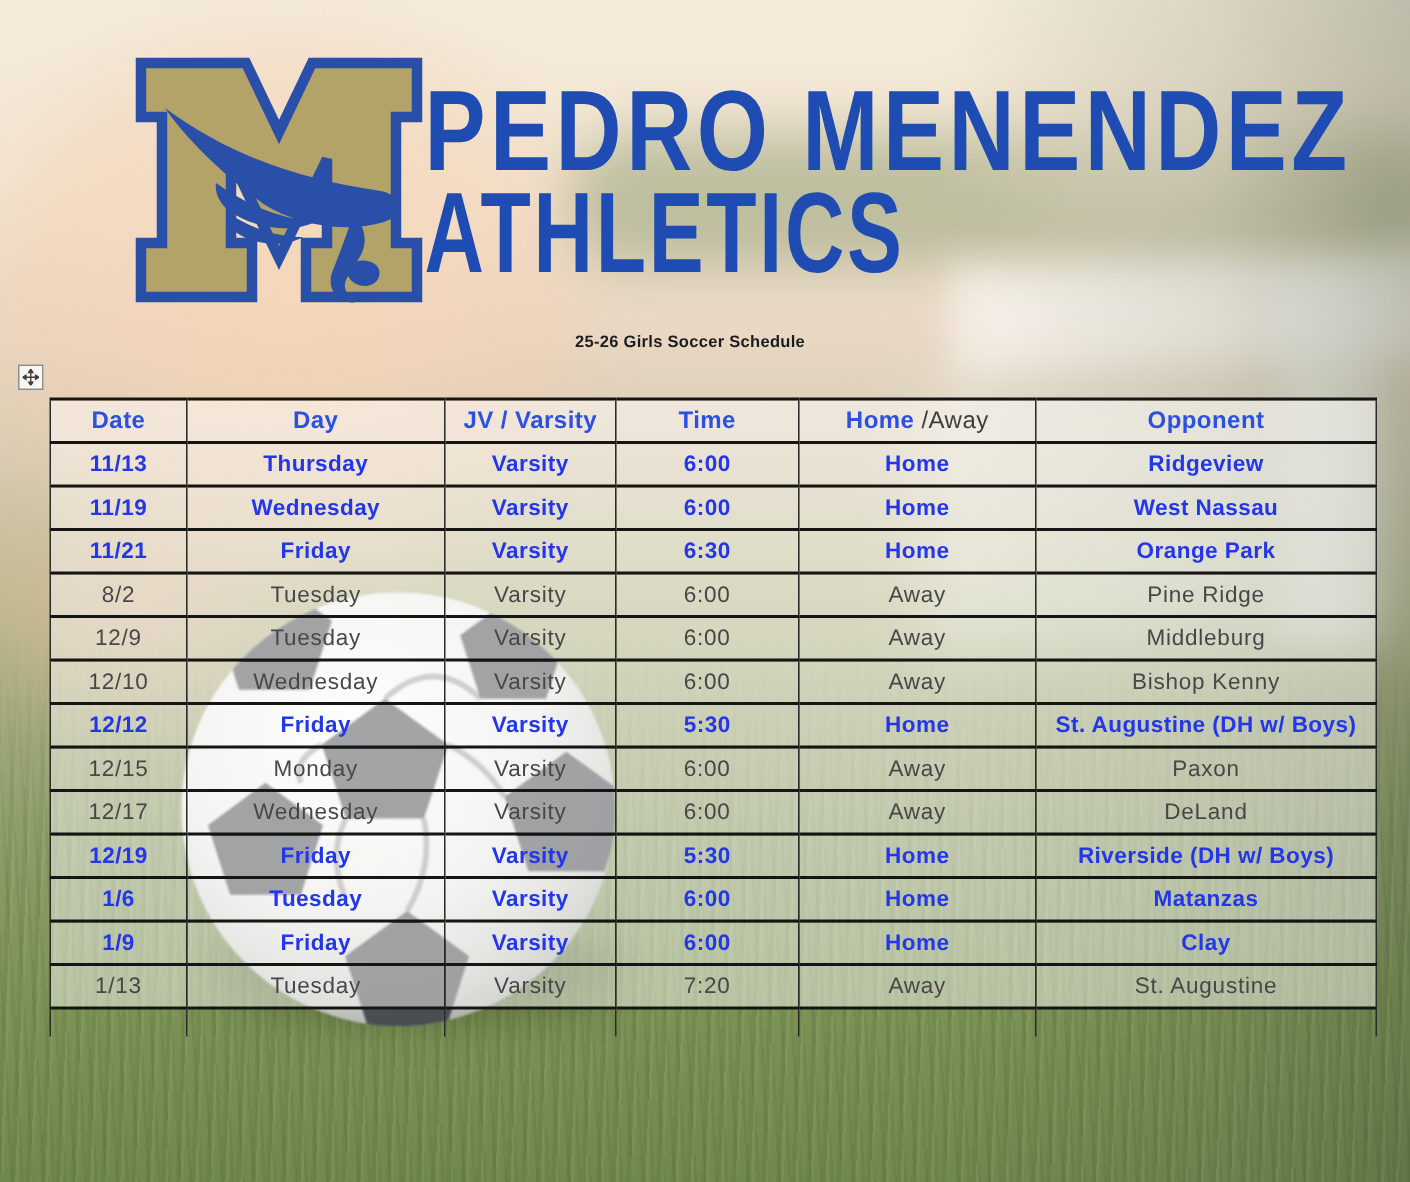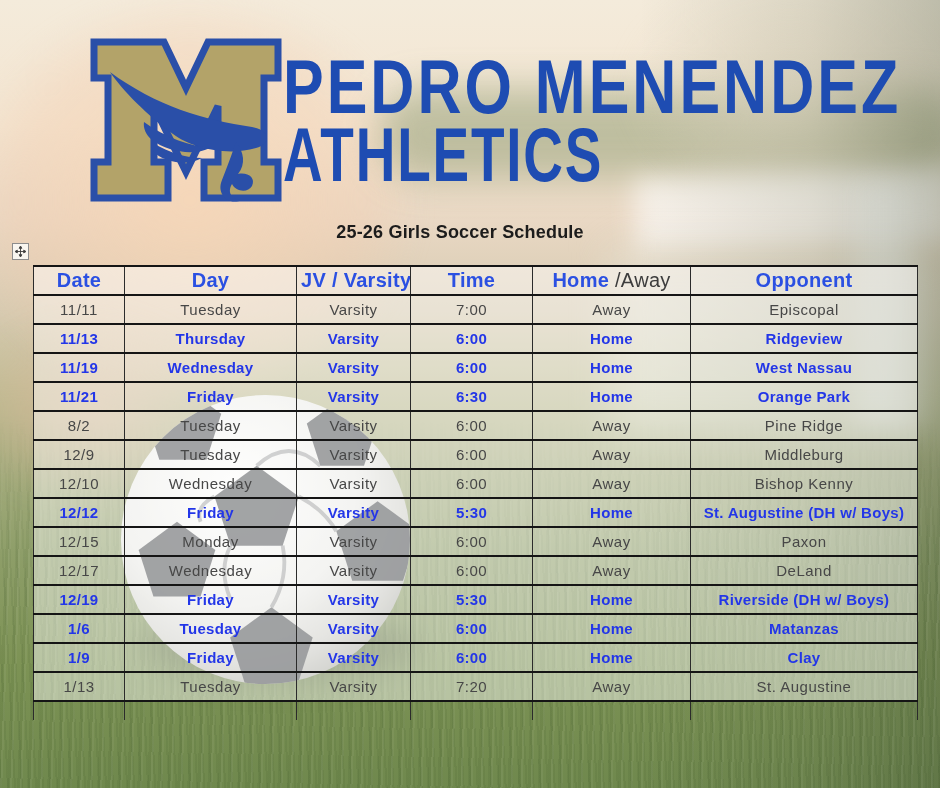--- a/index.html
+++ b/index.html
@@ -75,37 +75,37 @@
   .logo{position:absolute;left:86px;top:30px;width:200px;height:180px;}
   .brand-line{
     position:absolute;color:#1e4cb2;font-weight:bold;white-space:nowrap;
     transform-origin:left top;font-family:"Liberation Sans", sans-serif;
   }
   .brand1{left:283px;top:43px;font-size:61px;letter-spacing:3px;transform:scale(1,1.25);}
   .brand2{left:283px;top:111px;font-size:61px;letter-spacing:2px;transform:scale(0.9,1.25);}
   
   .doc-title{
     position:absolute;left:33px;top:222px;width:854px;text-align:center;
-    font-size:18px;font-weight:bold;color:#1c1c1c;letter-spacing:0.2px;
+    font-size:11px;font-weight:bold;color:#1c1c1c;letter-spacing:0.2px;
   }
   
   .sched-wrap{position:absolute;left:33px;top:265px;width:884px;}
   table.sched{
     border-collapse:collapse;table-layout:fixed;width:884px;
   }
   table.sched th, table.sched td{
     padding:0 4px;box-sizing:border-box;overflow:hidden;white-space:nowrap;
     text-align:center;vertical-align:middle;
     border-left:1px solid #2b2b2b;border-right:1px solid #2b2b2b;
     border-top:2px solid #151515;border-bottom:2px solid #151515;
     background:rgba(253,252,250,0.47);
     height:27px;line-height:27px;
   }
   table.sched th{
-    color:#2b50e2;font-size:20px;font-weight:bold;letter-spacing:0.3px;
+    color:#2b50e2;font-size:16px;font-weight:bold;letter-spacing:0.3px;
     background:rgba(253,252,250,0.52);
   }
   table.sched th .away-part{color:#3d3d3d;font-weight:normal;}
   table.sched td{
     color:#474747;font-size:15px;letter-spacing:0.5px;font-weight:normal;
   }
   table.sched tr.hl td{color:#2336e8;font-weight:bold;letter-spacing:0.3px;}
   table.sched tr.empty td{
     background:transparent;border-bottom:none;height:19px;line-height:19px;
   }
@@ -199,28 +199,20 @@
       <tr>
         <th>Date</th>
         <th>Day</th>
         <th>JV / Varsity</th>
         <th>Time</th>
         <th><span>Home </span><span class="away-part">/Away</span></th>
         <th>Opponent</th>
       </tr>
     </thead>
     <tbody>
-        <tr class="row">
-          <td>11/11</td>
-          <td>Tuesday</td>
-          <td>Varsity</td>
-          <td>7:00</td>
-          <td>Away</td>
-          <td>Episcopal</td>
-        </tr>
         <tr class="row hl">
           <td>11/13</td>
           <td>Thursday</td>
           <td>Varsity</td>
           <td>6:00</td>
           <td>Home</td>
           <td>Ridgeview</td>
         </tr>
         <tr class="row hl">
           <td>11/19</td>

